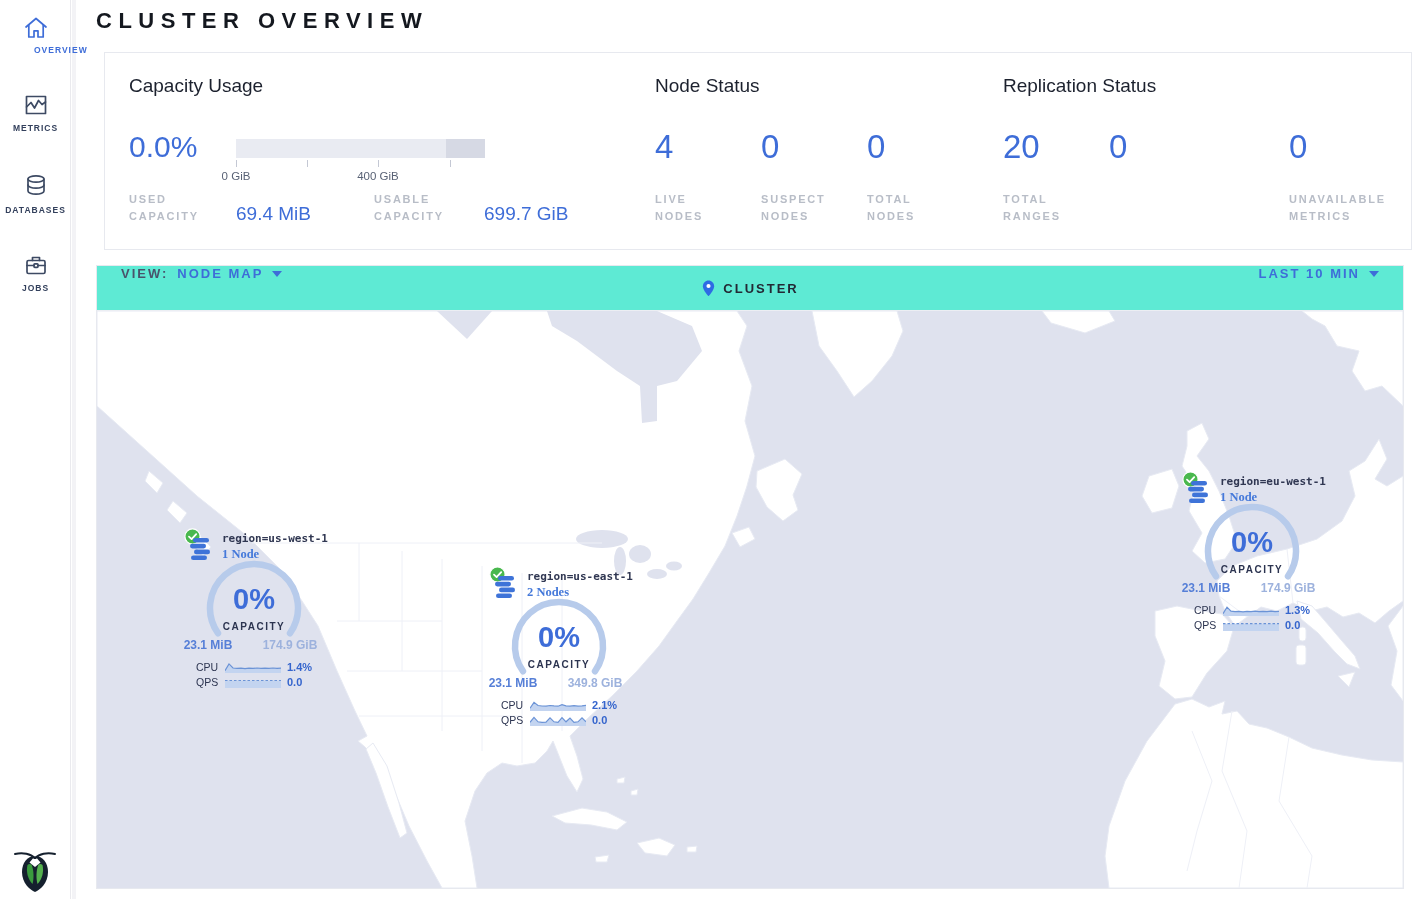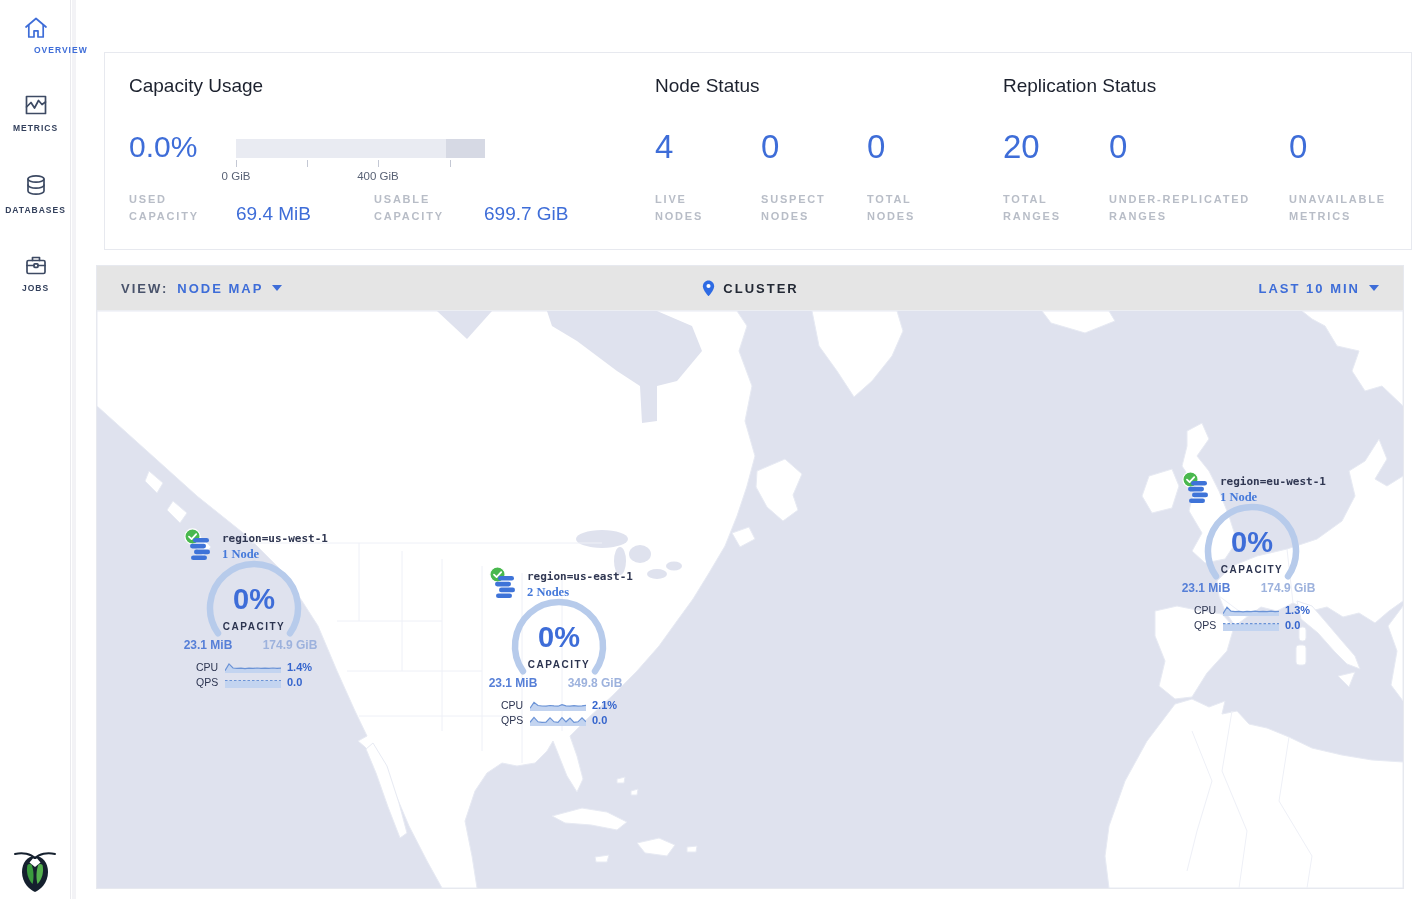--- a/index.html
+++ b/index.html
@@ -35,21 +35,21 @@
   .cap-bar { position:relative; width:249px; height:19px; background:#e9ebf2; }
   .cap-bar-dark { position:absolute; right:0; top:0; width:39px; height:19px; background:#d6d9e4; }
   .cap-tick { position:absolute; top:21px; width:1px; height:7px; background:#c4c8d4; }
   .cap-ticklabel { position:absolute; top:31px; width:60px; text-align:center; font-size:11.5px; color:#596275; }
   .cap-val { position:absolute; top:150px; font-size:19px; color:#3e6dd8; }
 
   
   .map-panel { position:absolute; left:96px; top:265px; width:1308px; height:624px;
                background:#fff; border:1px solid #e7e9ef; }
   .map-toolbar { position:relative; height:45px; border-bottom:1px solid #eceef3;
-                 display:flex; align-items:center; background:#e5e5e5; z-index:10; }
+                 display:flex; background:#5eead4; z-index:10; }
   .tb-left { position:absolute; left:24px; display:flex; align-items:center; gap:9px; }
   .tb-view-label { font-size:13px; font-weight:600; letter-spacing:2px; color:#49536b; }
   .tb-view-value { font-size:13px; font-weight:600; letter-spacing:2px; color:#3e6dd8; cursor:pointer; }
   .tb-center { margin:0 auto; display:flex; align-items:center; gap:7px; }
   .tb-cluster { font-size:13px; font-weight:600; letter-spacing:2px; color:#232935; }
   .tb-right { position:absolute; right:24px; display:flex; align-items:center; gap:9px; cursor:pointer; }
   .tb-time { font-size:13px; font-weight:600; letter-spacing:2px; color:#3e6dd8; }
   .caret { width:0; height:0; border-left:5px solid transparent; border-right:5px solid transparent;
            border-top:6px solid #3e6dd8; display:inline-block; }
   .map-area { position:relative; width:1306px; height:577px; overflow:hidden; }
@@ -123,20 +123,21 @@
       <path d="M22 13 C14 13 9 20 9 29 C9 40 17 47 22 49 C27 47 35 40 35 29 C35 20 30 13 22 13 Z" fill="#15202e"></path>
       <path d="M14.5 22 C13 28 14.5 36 19.5 41 C21 36 21 27 18.5 21.5 C17 20.5 15.5 21 14.5 22 Z" fill="#3a9b3e"></path>
       <path d="M29.5 22 C31 28 29.5 36 24.5 41 C23 36 23 27 25.5 21.5 C27 20.5 28.5 21 29.5 22 Z" fill="#54b14e"></path>
       <path d="M22 13 L16.5 19.5 L22 24 L27.5 19.5 Z" fill="#fff"></path>
       <path d="M21.5 15 C18 11 10 9 2 11" fill="none" stroke="#15202e" stroke-width="2" stroke-linecap="round"></path>
       <path d="M22.5 15 C26 11 34 9 42 11" fill="none" stroke="#15202e" stroke-width="2" stroke-linecap="round"></path>
     </svg>
   </aside>
   <div class="gutter"></div>
 
+  <h1 class="page-header">CLUSTER OVERVIEW</h1>
 
   <section class="stats-panel">
 
     <h2 class="sec-title" style="left:24px;">Capacity Usage</h2>
     <div class="stat-value cap-pct" style="left:24px;">0.0%</div>
     <div class="cap-bar-wrap">
       <div class="cap-bar">
           <div class="cap-bar-dark"></div>
         </div>
       <div class="cap-tick" style="left:0;"></div>
@@ -157,21 +158,20 @@
     <div class="stat-value" style="left:762px;">0</div>
     <div class="stat-label" style="left:550px; width:70px;">LIVE NODES</div>
     <div class="stat-label" style="left:656px; width:78px;">SUSPECT NODES</div>
     <div class="stat-label" style="left:762px; width:70px;">TOTAL NODES</div>
 
     <h2 class="sec-title" style="left:898px;">Replication Status</h2>
     <div class="stat-value" style="left:898px;">20</div>
     <div class="stat-value" style="left:1004px;">0</div>
     <div class="stat-value" style="left:1184px;">0</div>
     <div class="stat-label" style="left:898px; width:70px;">TOTAL RANGES</div>
-    <div class="stat-label" style="left:1004px; width:155px;">UNDER-REPLICATED RANGES</div>
     <div class="stat-label" style="left:1184px; width:110px;">UNAVAILABLE METRICS</div>
   </section>
 
   <section class="map-panel">
     <div class="map-toolbar">
       <div class="tb-left">
         <span class="tb-view-label">VIEW:</span>
         <span class="tb-view-value">NODE MAP</span>
         <span class="caret"></span>
       </div>

